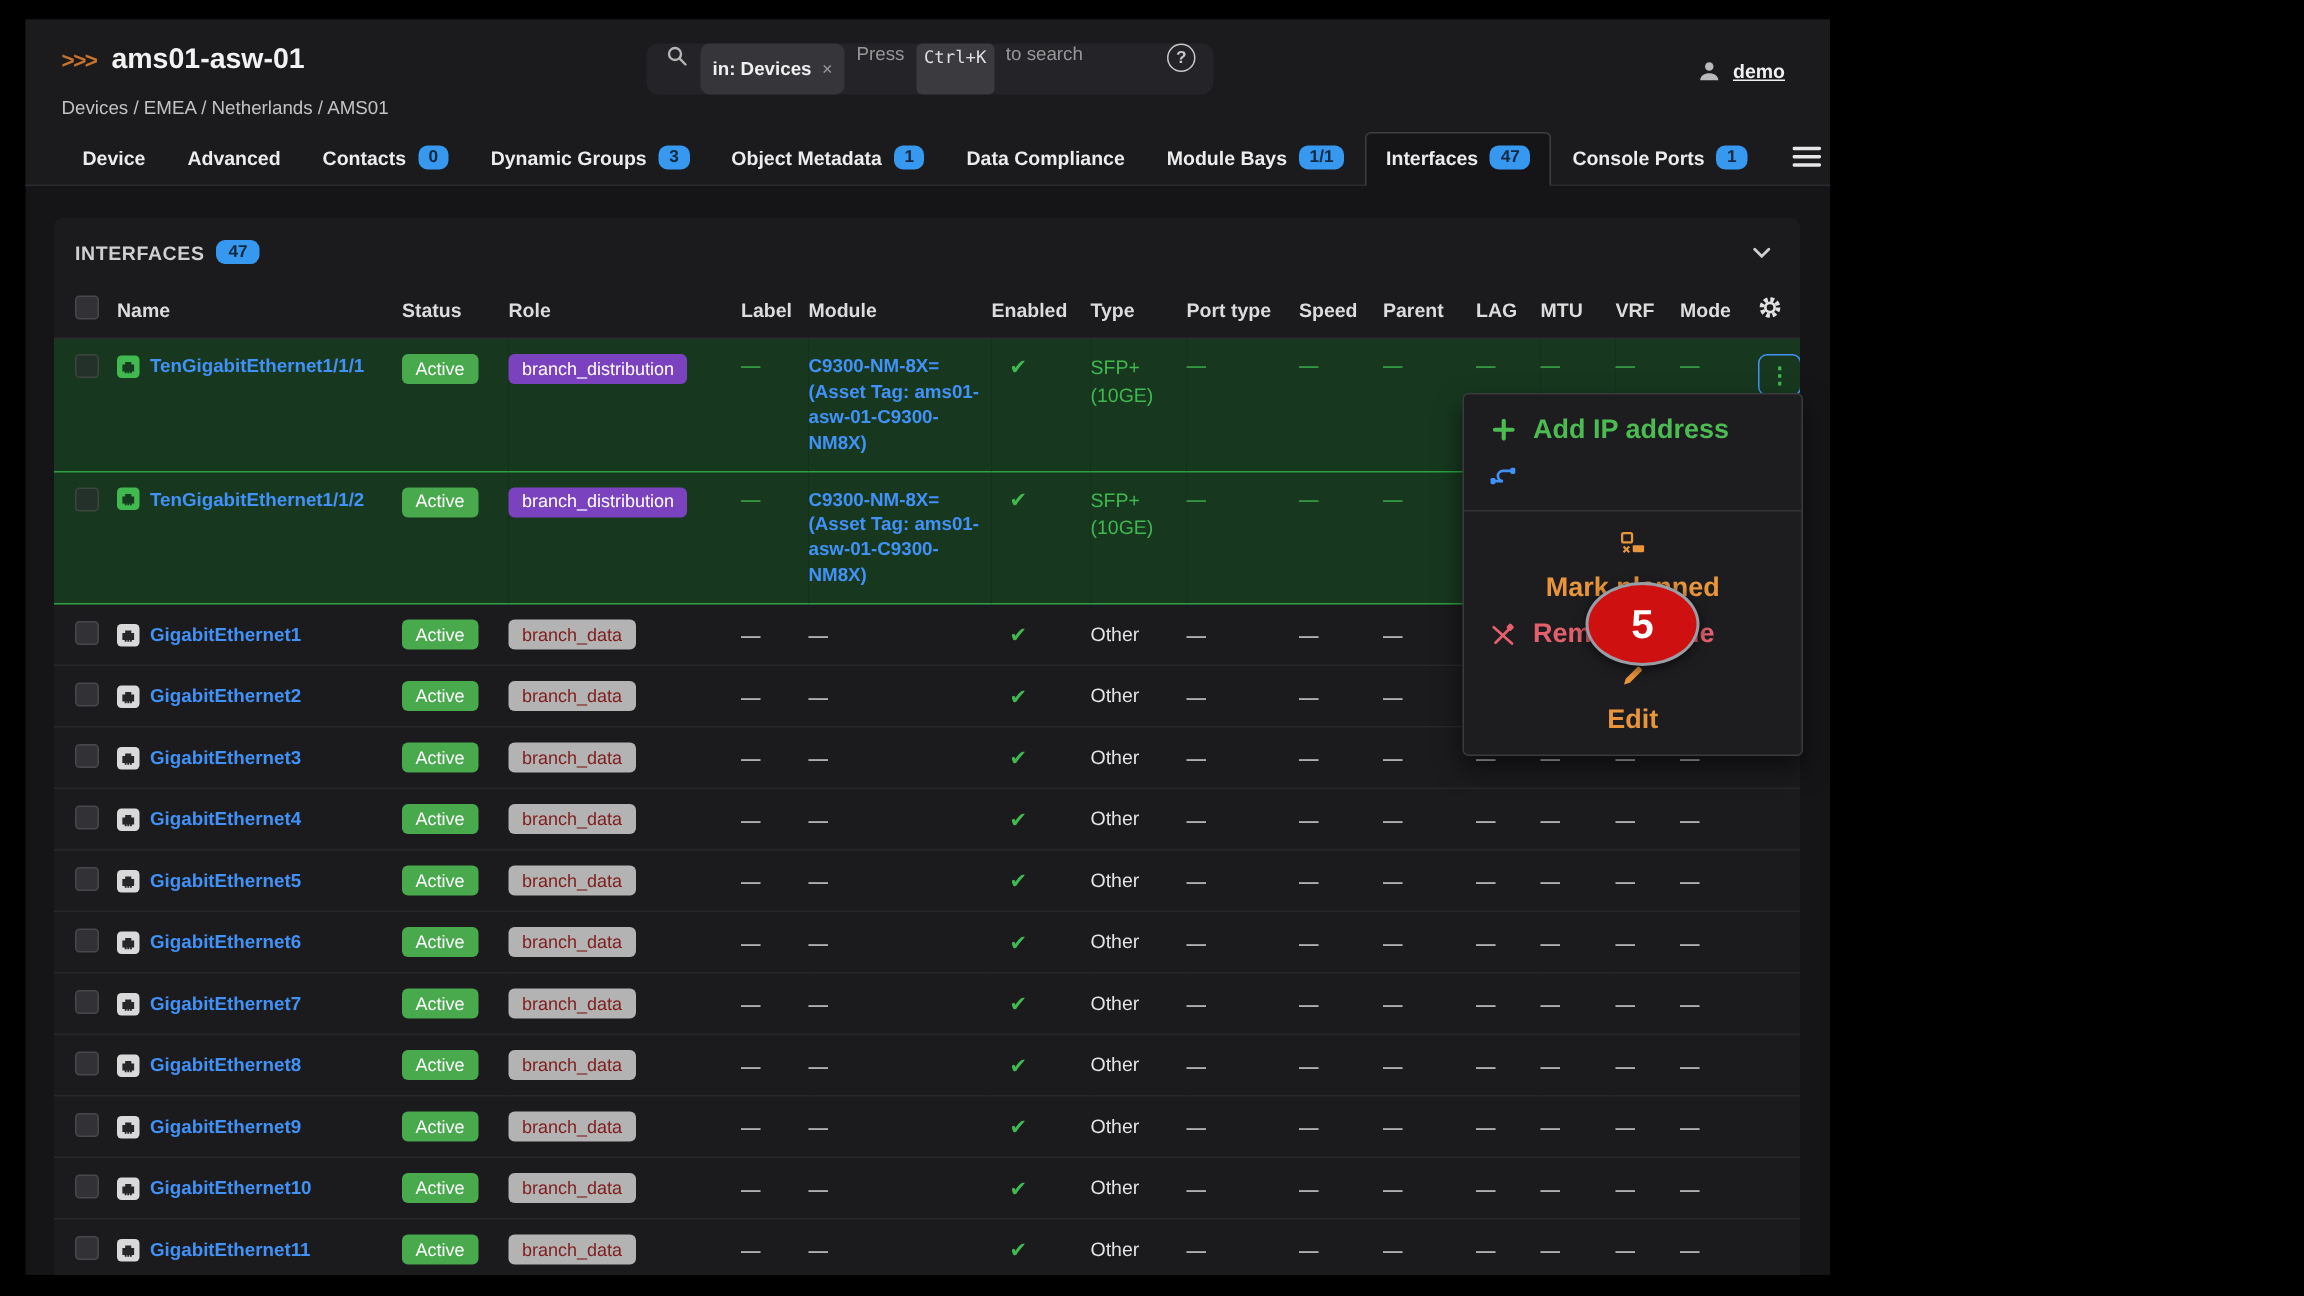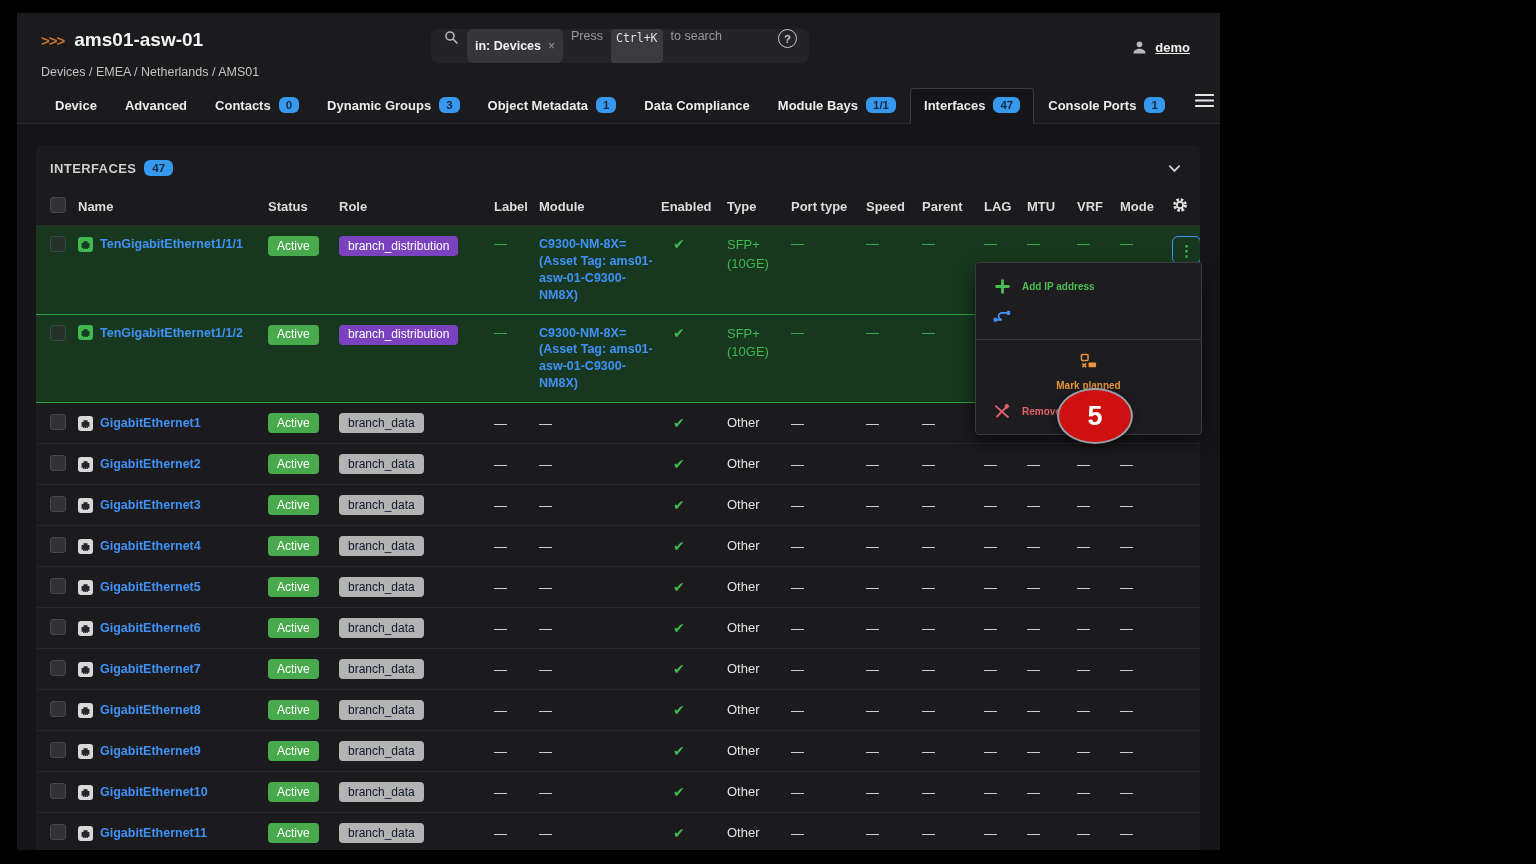--- a/index.html
+++ b/index.html
@@ -16,21 +16,21 @@
   .scope-chip{background:#35353a;border-radius:6px;padding:3px 8px;font-size:12.5px;font-weight:bold;color:#f0f0f0;
               display:flex;align-items:center;gap:7px;}
   .chip-x{color:#9a9a9a;font-weight:normal;font-size:12px;}
   .press-text,.suffix-text{color:#989898;font-size:12.5px;}
   .kbd{background:#3a3a3f;color:#e0e0e0;font-family:"DejaVu Sans Mono",monospace;font-size:11.5px;
        padding:2px 5px;border-radius:4px;}
   .help-icon{margin-left:auto;width:17px;height:17px;border:1.6px solid #c7c7c7;border-radius:50%;color:#c7c7c7;
              font-size:11.5px;font-weight:bold;display:flex;align-items:center;justify-content:center;}
   .user-box{position:absolute;right:30px;top:26px;display:flex;align-items:center;gap:7px;
             color:#f0f0f0;font-size:13px;font-weight:bold;text-decoration:underline;}
-  .tab-bar{position:absolute;left:24px;right:4px;bottom:-1px;display:flex;align-items:center;}
+  .tab-bar{position:absolute;left:24px;right:4px;bottom:-1px;display:flex;align-items:flex-end;}
   #tabs-holder{display:flex;align-items:flex-end;}
   .tab{padding:8px 13px 10px;font-size:13px;font-weight:bold;color:#ececec;display:flex;align-items:center;gap:8px;
        border:1px solid transparent;cursor:pointer;}
   .tab.active{border-color:#3e3e43;border-bottom-color:#151518;background:#151518;border-radius:4px 4px 0 0;}
   .tab-badge{background:#3798f0;color:#13293f;font-size:11.5px;font-weight:bold;padding:2px 7px;border-radius:6px;}
   .hamburger{margin-left:auto;padding:0 2px 12px;display:flex;}
   
   .card{position:absolute;left:19px;top:132px;width:1164px;bottom:0;background:#1b1b1e;border-radius:6px 6px 0 0;overflow:hidden;}
   .card-header{height:46px;display:flex;align-items:center;padding:0 14px;}
   .card-title{font-size:13px;font-weight:bold;color:#cfcfcf;letter-spacing:.4px;}
@@ -46,30 +46,30 @@
   .cb{display:inline-block;width:14px;height:14px;border-radius:3px;background:#323236;border:1px solid #47474c;margin-left:14px;}
   tr.hl .cb{background:#24302a;border-color:#3a463e;}
   .name-wrap{display:flex;align-items:center;gap:7px;}
   .ificon{width:15px;height:15px;border-radius:3px;background:#d9d9d9;display:inline-flex;align-items:center;
           justify-content:center;flex:none;}
   tr.hl .ificon{background:#3fb950;}
   .link{color:#4191f7;font-weight:600;font-size:12.5px;text-decoration:none;line-height:1.35;}
   .badge{display:inline-block;font-size:12px;font-weight:normal;padding:2.5px 9px;border-radius:4px;line-height:1.25;}
   .badge.st{background:#48a94d;color:#fff;}
   .badge.purple{background:#7b42bf;color:#fff;}
-  .badge.gray{background:#b3b3b3;color:#0f172a;}
+  .badge.gray{background:#b3b3b3;color:#7f1d1d;}
   .check{color:#3fb950;font-size:14px;margin-left:12px;}
   .c-type{line-height:1.45;}
   .actions-btn{width:29px;height:28px;border:1.5px solid #4493f8;border-radius:6px;display:flex;align-items:center;
                justify-content:center;color:#3fb950;font-size:15px;font-weight:bold;line-height:1;cursor:pointer;
                box-sizing:border-box;}
   
   .menu{position:absolute;left:975px;top:262px;width:225px;background:#1d1d20;border:1px solid #3a3a3f;border-radius:4px;
         padding:8px 0;box-shadow:0 8px 18px rgba(0,0,0,.55);z-index:5;}
-  .menu-item{display:flex;align-items:center;gap:11px;padding:5px 17px;font-size:10px;font-weight:600;cursor:pointer;min-height:20px;}
+  .menu-item{display:flex;align-items:center;gap:11px;padding:5px 17px;font-size:18px;font-weight:600;cursor:pointer;min-height:20px;}
   .menu-item .mi-icon{width:18px;display:flex;justify-content:center;flex:none;}
   .menu-item.green{color:#4cbb51;}
   .menu-item.blue{color:#4191f7;}
   .menu-item.orange{color:#e8953c;flex-direction:column;}
   .menu-item.red{color:#e4606d;}
   .menu-divider{height:1px;background:#333338;margin:8px 0;}
   
   .annot{position:absolute;left:1057px;top:388px;width:72px;height:52px;background:#cf1010;border:2px solid #989ea6;
          border-radius:50%;display:flex;align-items:center;justify-content:center;color:#fff;font-size:27px;
          font-weight:bold;z-index:10;box-shadow:0 2px 8px rgba(0,0,0,.6);}
@@ -612,15 +612,23 @@
     <div class="menu-item red">
     <span class="mi-icon">
         <svg width="16" height="16" viewBox="0 0 16 16" fill="none" stroke="#e4606d" stroke-width="1.8" stroke-linecap="round">
           <path d="M3 13.5 L12 4.5"></path>
           <rect x="10.8" y="1.2" width="4" height="4" rx="1" fill="#e4606d" stroke="none" transform="rotate(45 12.8 3.2)"></rect>
           <line x1="1.8" y1="3.2" x2="14" y2="14"></line>
         </svg>
       </span>
     <span>Remove cable</span>
   </div>
+    <div class="menu-item orange">
+    <span class="mi-icon">
+        <svg width="15" height="15" viewBox="0 0 16 16">
+          <path d="M1.8 14.2 l1.2-4.1 8.2-8.2 a1.3 1.3 0 0 1 1.8 0 l1.1 1.1 a1.3 1.3 0 0 1 0 1.8 l-8.2 8.2 z" fill="#e8953c"></path>
+        </svg>
+      </span>
+    <span>Edit</span>
+  </div>
   </div>
 
 <div class="annot">5</div>
 
 </body></html>

